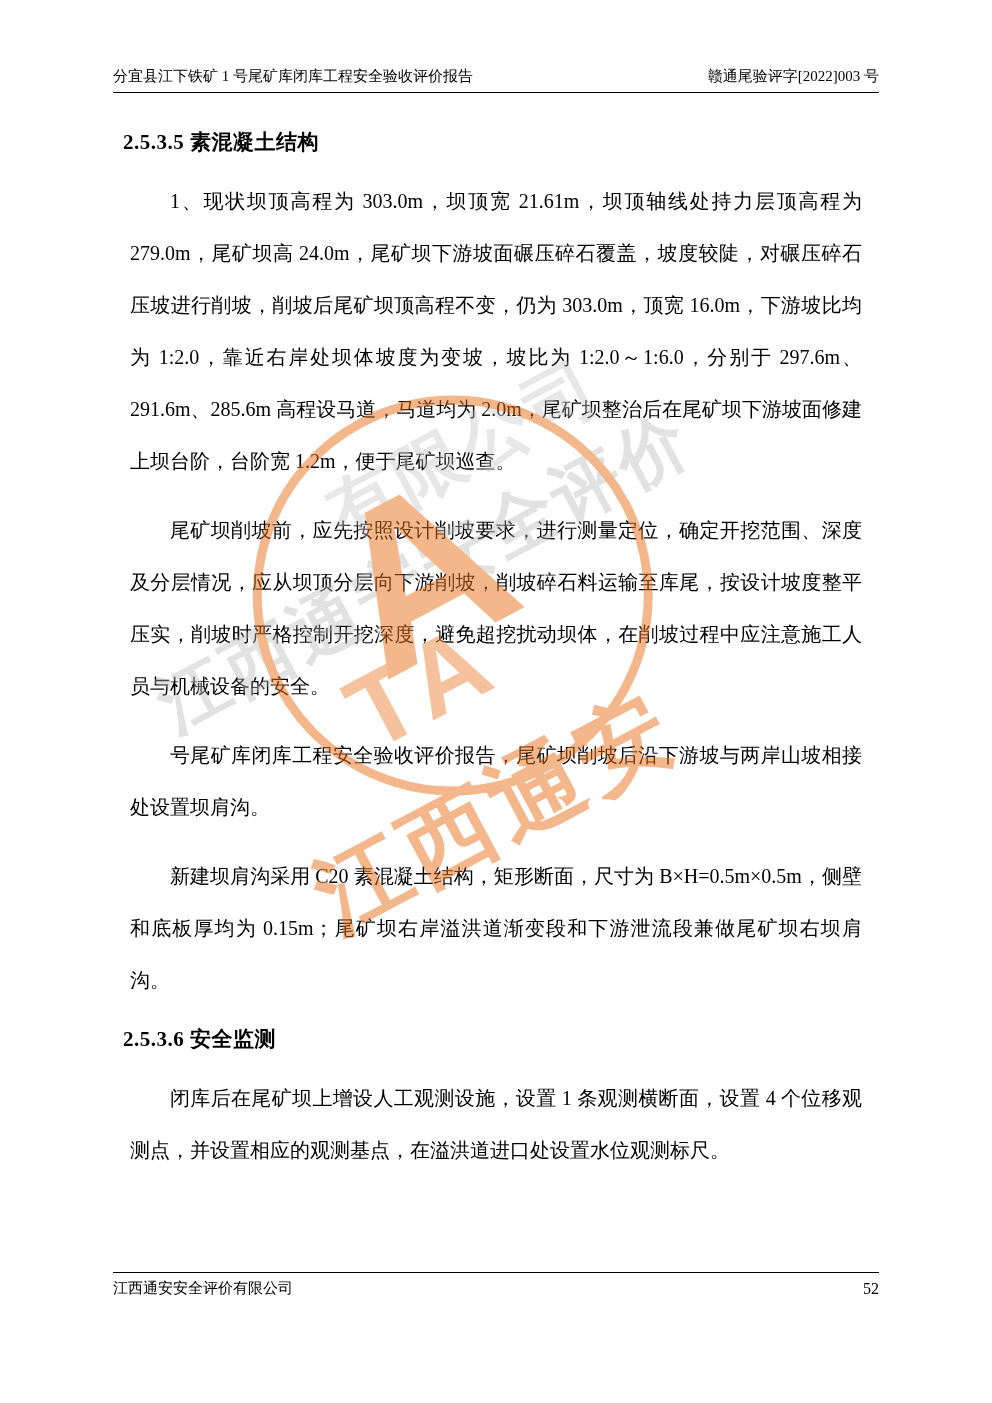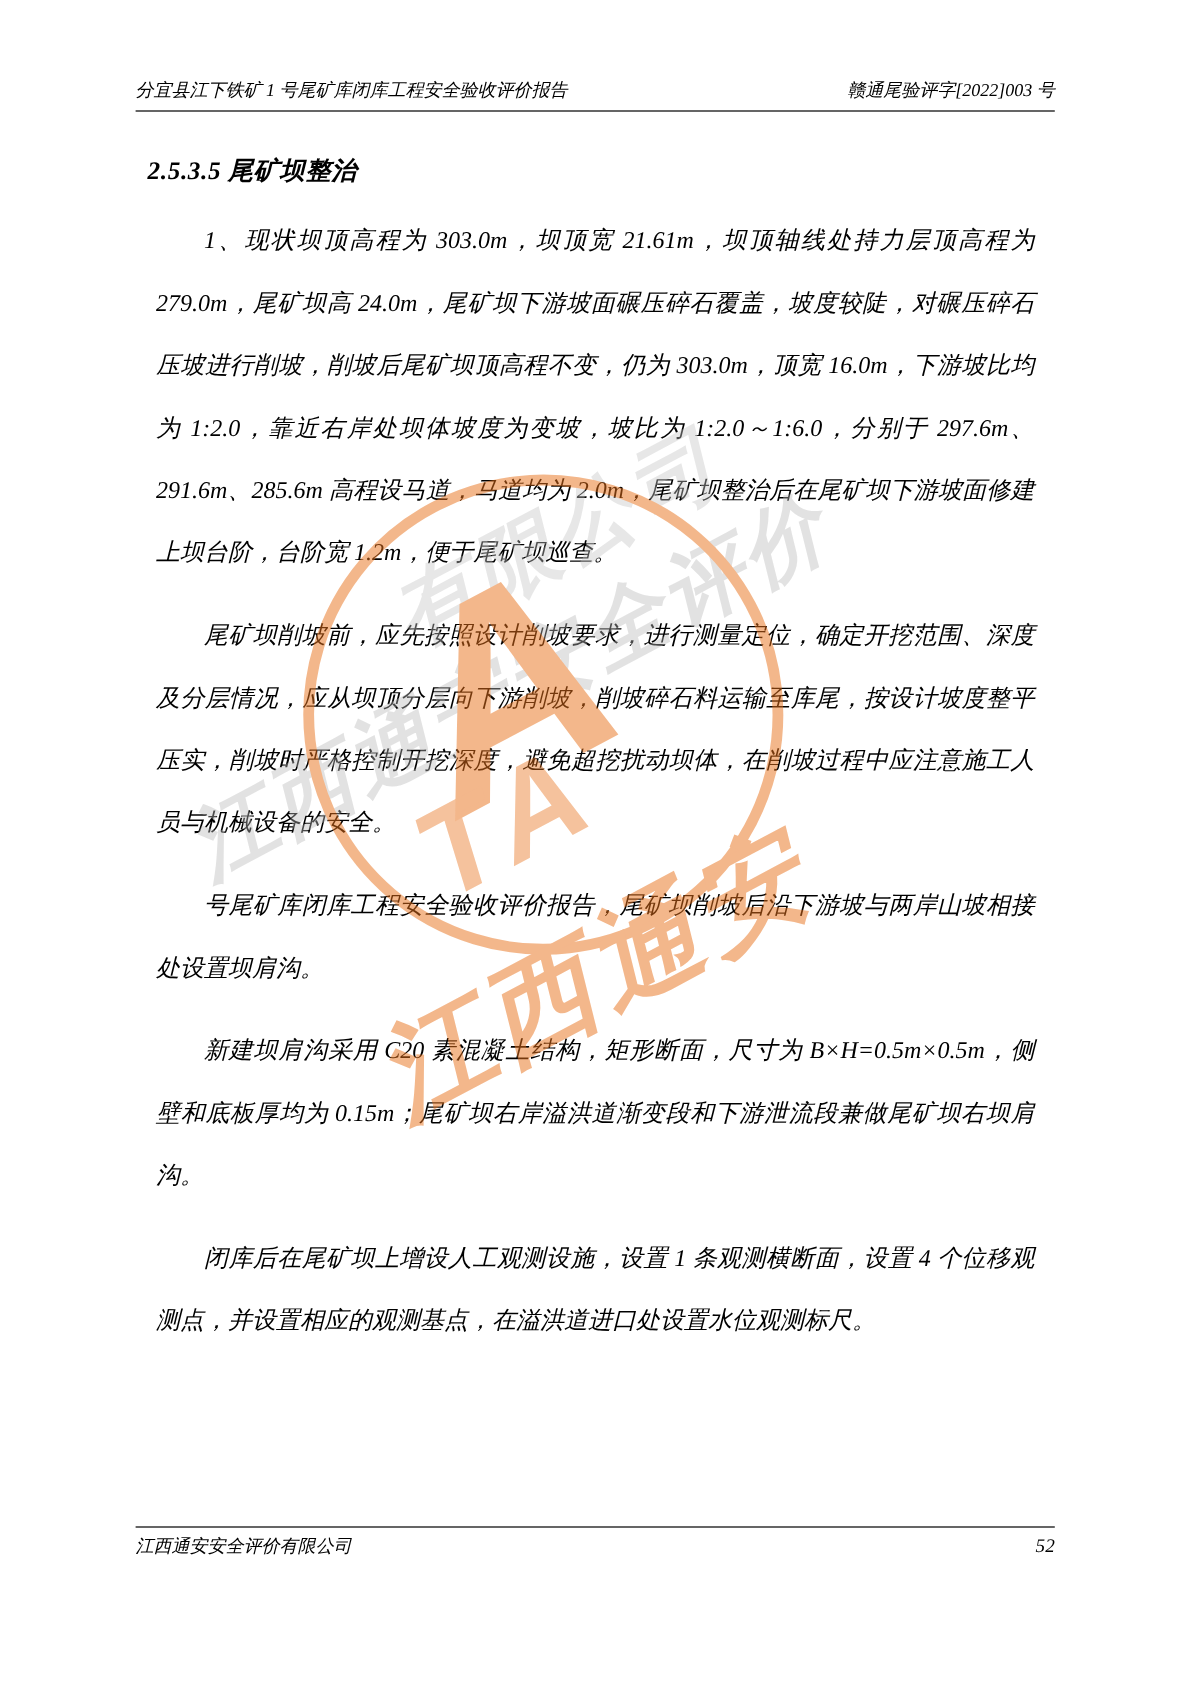--- a/index.html
+++ b/index.html
@@ -9,21 +9,20 @@
   }
   .page {
     position: relative;
     width: 992px;
     height: 1403px;
     margin: 0 auto;
     background: #ffffff;
     font-family: "Liberation Serif", "DejaVu Serif", serif;
     color: #000000;
     overflow: hidden;
-    font-style: italic;
   }
 
   
   .header {
     position: absolute;
     left: 113px;
     top: 66px;
     width: 766px;
     display: flex;
     justify-content: space-between;
@@ -164,26 +163,27 @@
 
 <div class="page">
 
   <div class="header">
     <span class="h-left">分宜县江下铁矿 1 号尾矿库闭库工程安全验收评价报告</span>
     <span class="h-right">赣通尾验评字[2022]003 号</span>
   </div>
 
   <div class="content">
 
-    <h2 class="section first">2.5.3.5 尾矿坝整治</h2>
+    <h2 class="section first">2.5.3.5 素混凝土结构</h2>
     <p class="para">1、现状坝顶高程为 303.0m，坝顶宽 21.61m，坝顶轴线处持力层顶高程为 279.0m，尾矿坝高 24.0m，尾矿坝下游坡面碾压碎石覆盖，坡度较陡，对碾压碎石压坡进行削坡，削坡后尾矿坝顶高程不变，仍为 303.0m，顶宽 16.0m，下游坡比均为 1:2.0，靠近右岸处坝体坡度为变坡，坡比为 1:2.0～1:6.0，分别于 297.6m、291.6m、285.6m 高程设马道，马道均为 2.0m，尾矿坝整治后在尾矿坝下游坡面修建上坝台阶，台阶宽 1.2m，便于尾矿坝巡查。</p>
     <p class="para">尾矿坝削坡前，应先按照设计削坡要求，进行测量定位，确定开挖范围、深度及分层情况，应从坝顶分层向下游削坡，削坡碎石料运输至库尾，按设计坡度整平压实，削坡时严格控制开挖深度，避免超挖扰动坝体，在削坡过程中应注意施工人员与机械设备的安全。</p>
     <p class="para">号尾矿库闭库工程安全验收评价报告，尾矿坝削坡后沿下游坡与两岸山坡相接处设置坝肩沟。</p>
     <p class="para">新建坝肩沟采用 C20 素混凝土结构，矩形断面，尺寸为 B×H=0.5m×0.5m，侧壁和底板厚均为 0.15m；尾矿坝右岸溢洪道渐变段和下游泄流段兼做尾矿坝右坝肩沟。</p>
 
+    <h2 class="section">2.5.3.6 安全监测</h2>
     <p class="para">闭库后在尾矿坝上增设人工观测设施，设置 1 条观测横断面，设置 4 个位移观测点，并设置相应的观测基点，在溢洪道进口处设置水位观测标尺。</p>
 
   </div>
 
   <div class="footer">
     <span>江西通安安全评价有限公司</span>
     <span class="f-page">52</span>
   </div>
 
   <div class="watermark">

